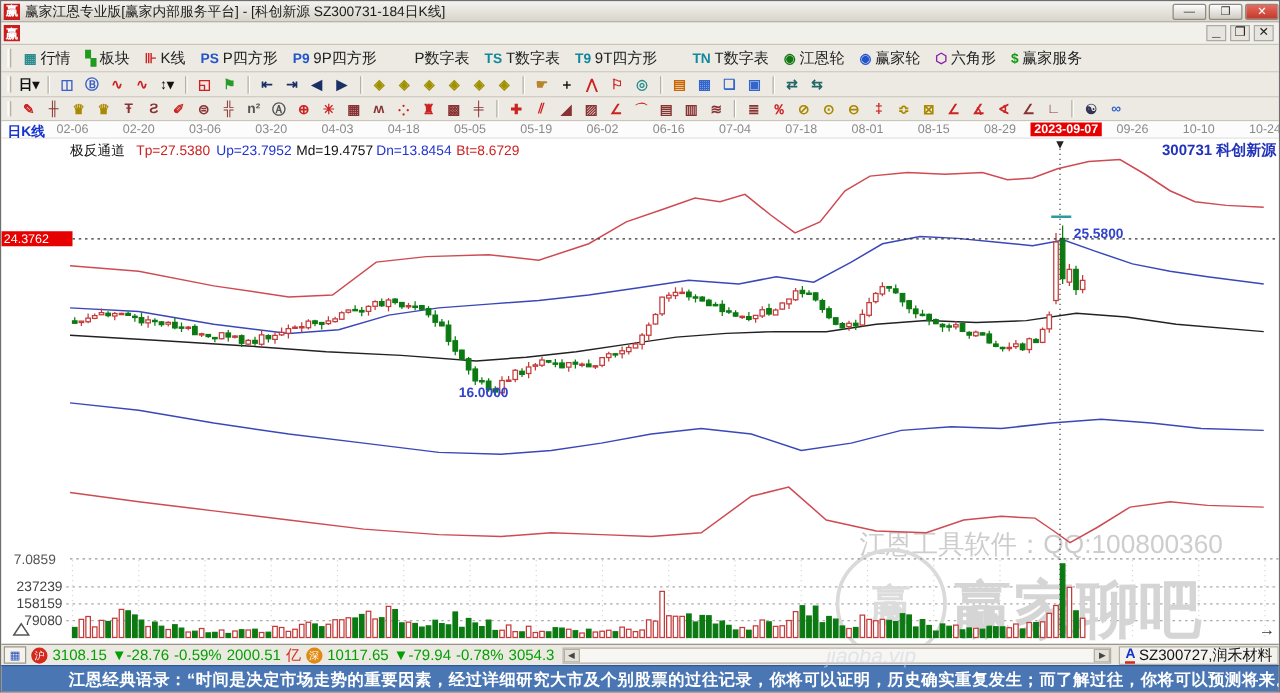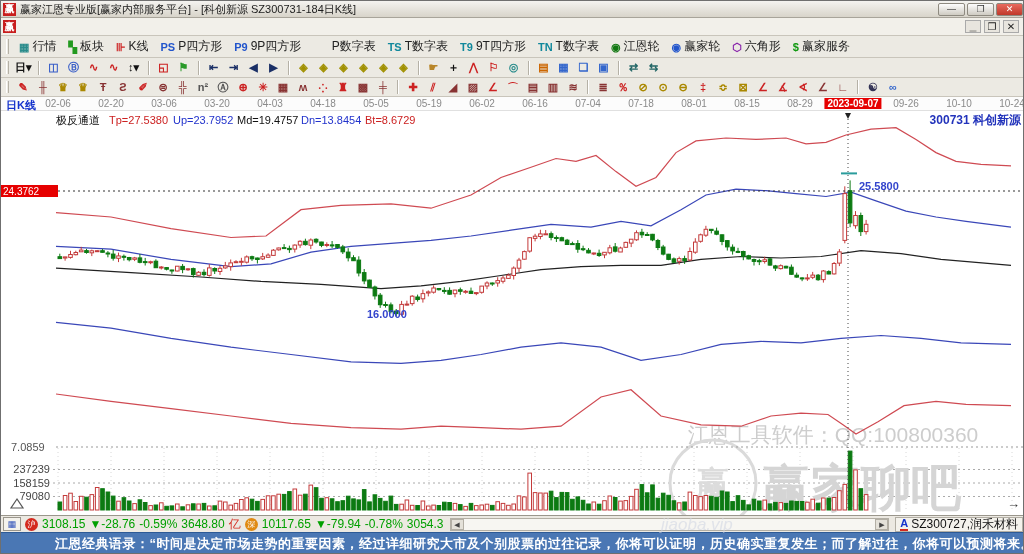--- a/index.html
+++ b/index.html
@@ -132,21 +132,21 @@
       </span>
       <span class="tb-btn">
         <span class="tb-ico" style="color: rgb(17, 136, 156);">TS</span>
         <span>T数字表</span>
       </span>
       <span class="tb-btn">
         <span class="tb-ico" style="color: rgb(17, 136, 156);">T9</span>
         <span>9T四方形</span>
       </span>
       <span class="tb-btn">
-        <span class="tb-ico" style="color: rgb(17, 136, 156);">TN</span>
+        <span class="tb-ico" style="color: rgb(17, 136, 156); margin-left: 16px;">TN</span>
         <span>T数字表</span>
       </span>
       <span class="tb-btn">
         <span class="tb-ico" style="color: rgb(17, 119, 17);">◉</span>
         <span>江恩轮</span>
       </span>
       <span class="tb-btn">
         <span class="tb-ico" style="color: rgb(34, 85, 204);">◉</span>
         <span>赢家轮</span>
       </span>
@@ -772,21 +772,21 @@
         <text x="1006" y="397" font-size="13" fill="#333">→</text>
       </svg>
   </div>
 
   <div class="statusbar">
     <span class="sb-grid">▦</span>
     <span class="badge sh">沪</span>
     <span class="gtx">3108.15</span>
     <span class="gtx">▼-28.76</span>
     <span class="gtx">-0.59%</span>
-    <span class="gtx">3648.80</span>
+    <span class="gtx">2000.51</span>
     <span class="rtx">亿</span>
     <span class="badge sz">深</span>
     <span class="gtx">10117.65</span>
     <span class="gtx">▼-79.94</span>
     <span class="gtx">-0.78%</span>
     <span class="gtx">3054.3</span>
     <span class="hscroll">
       <span class="hs-btn">◀</span>
       <span class="hs-track"></span>
       <span class="hs-btn">▶</span>

